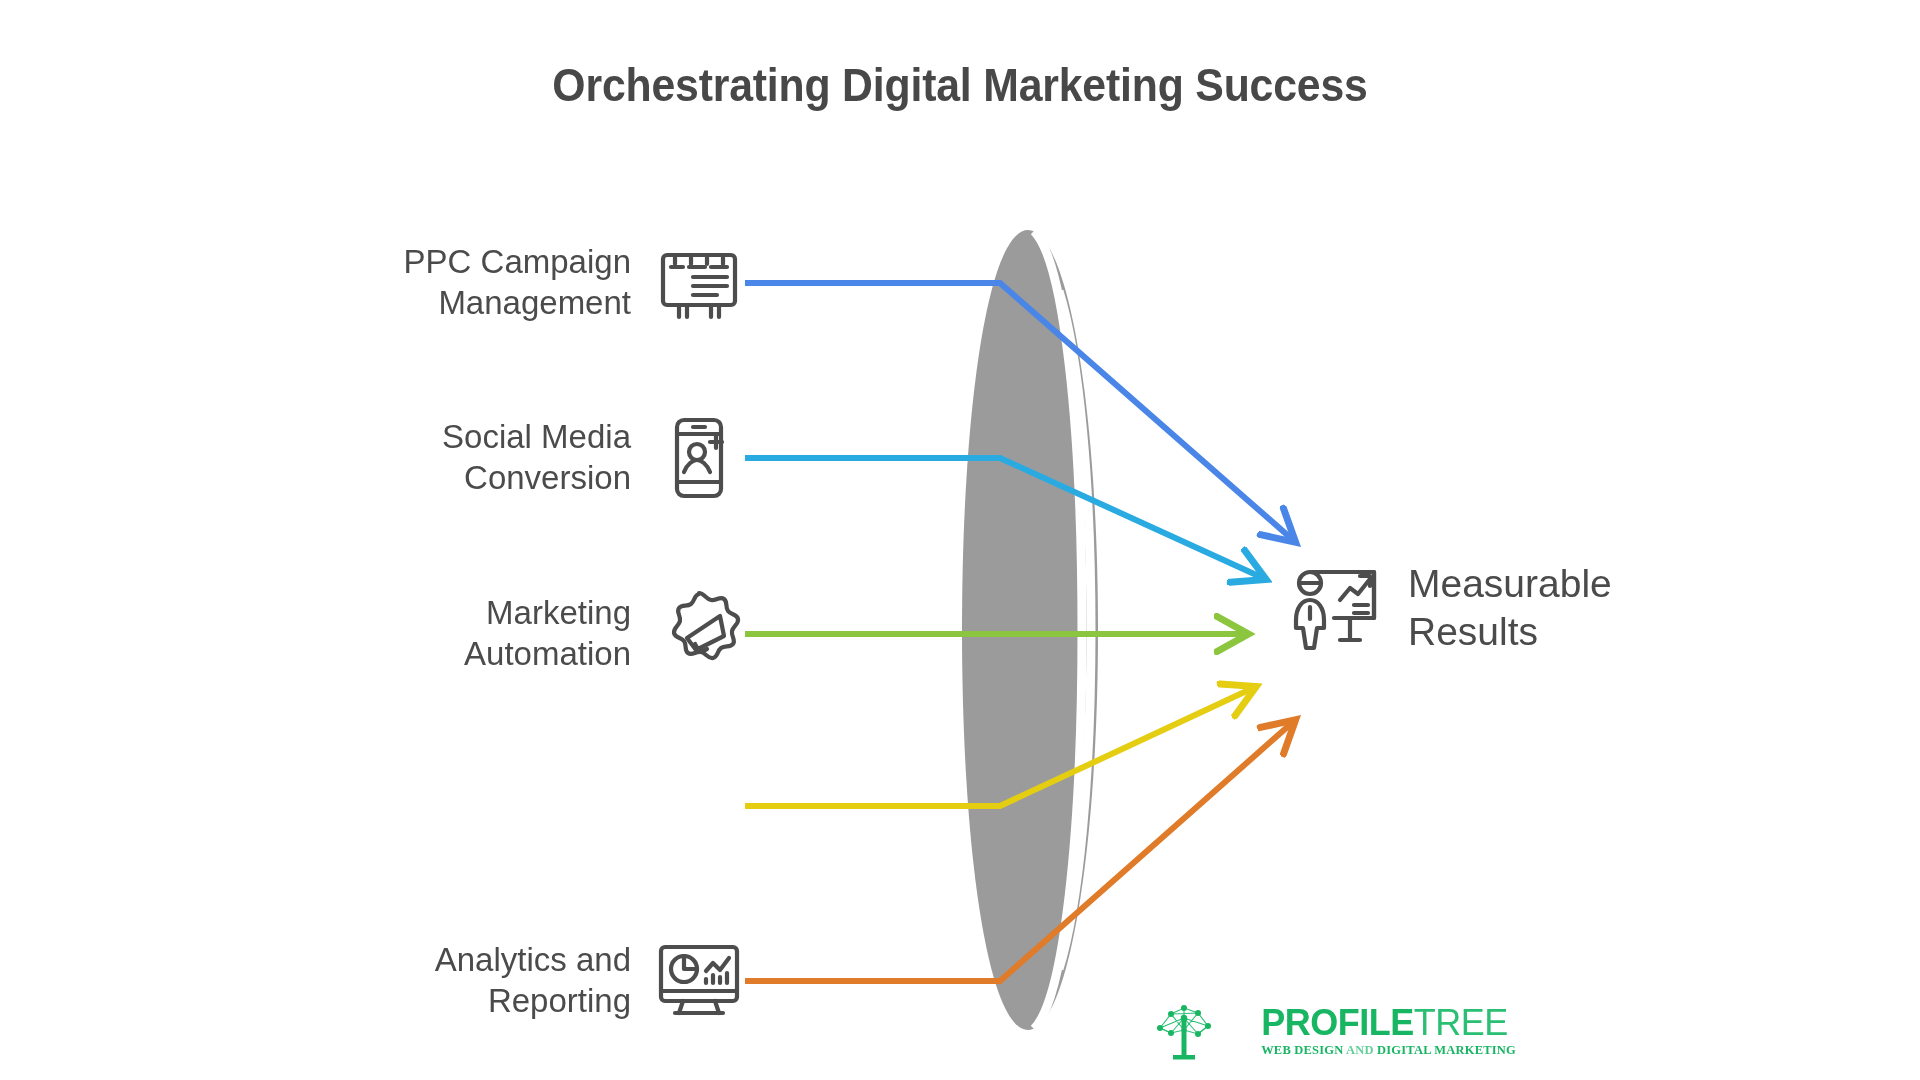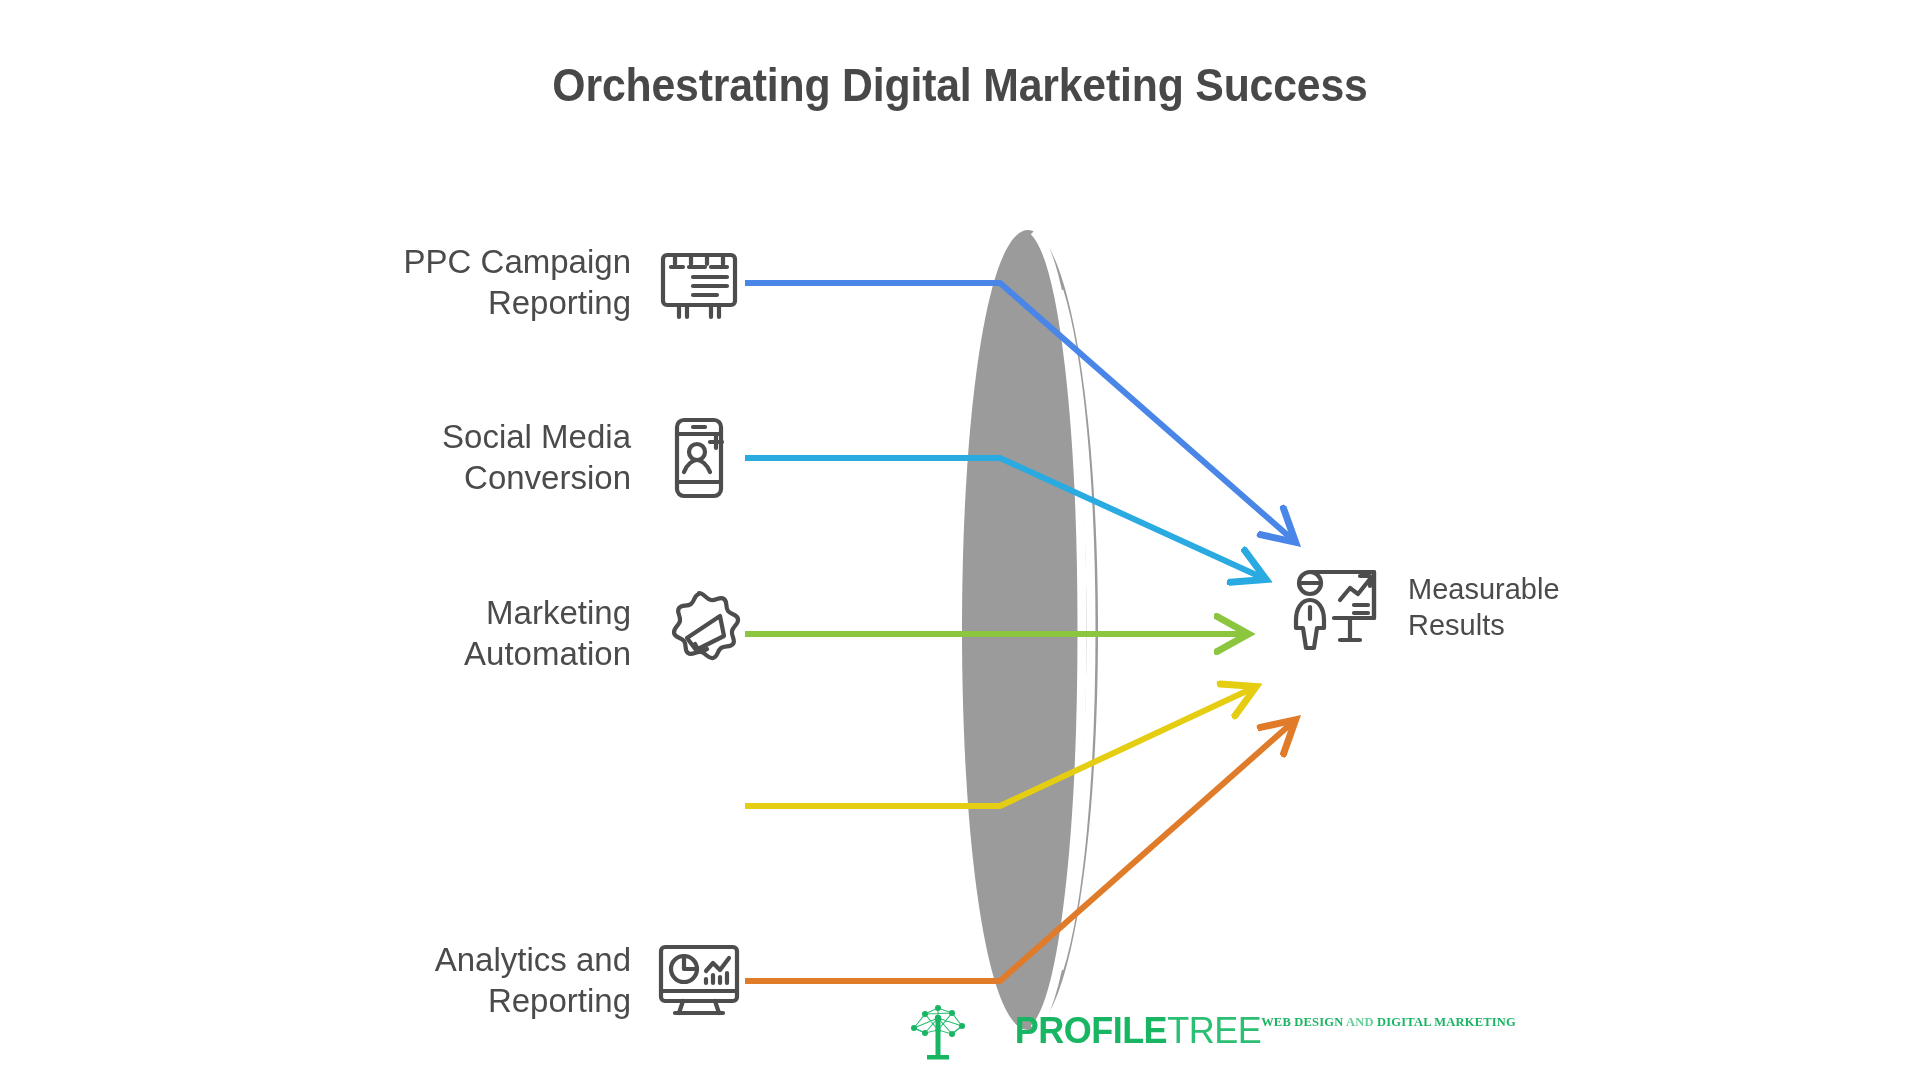--- a/index.html
+++ b/index.html
@@ -65,21 +65,21 @@
   
   #result-node {
     position: absolute;
     left: 1290px;
     top: 560px;
     display: flex;
     align-items: center;
   }
   #result-node .row-icon { width: 96px; height: 96px; flex: 0 0 96px; }
   .result-label {
-    font-size: 29px;
+    font-size: 39px;
     line-height: 1.23;
     color: #4b4b4b;
     text-align: left;
     white-space: pre-line;
     padding-left: 22px;
   }
 
   
   #connectors {
     position: absolute;
@@ -91,21 +91,21 @@
 
   
   #logo {
     position: absolute;
     right: 24px;
     bottom: 18px;
     display: flex;
     align-items: center;
   }
   #logo .logo-mark { width: 62px; height: 62px; margin-right: 6px; }
-  #logo .logo-text { display: flex; flex-direction: row; margin-left: 40px; }
+  #logo .logo-text { display: flex; flex-direction: column; margin-left: 40px; }
   #logo .logo-word {
     font-family: "Liberation Sans Narrow", "Liberation Sans", sans-serif;
     font-size: 36px;
     line-height: 36px;
     letter-spacing: -0.5px;
   }
   #logo .logo-word .w1 { font-weight: bold; color: #18b563; }
   #logo .logo-word .w2 { font-weight: 400; color: #2bbf74; }
   #logo .logo-tag {
     font-family: Liberation Serif, serif;
@@ -163,21 +163,21 @@
 
     <path d="M 745 634 L 1245 634" fill="none" stroke="#8cc63f" stroke-width="6" stroke-linecap="butt" stroke-linejoin="miter" marker-end="url(#ah3)"></path>
 
     <path d="M 745 806 L 1000 806 L 1253 688" fill="none" stroke="#e5cd12" stroke-width="6" stroke-linecap="butt" stroke-linejoin="miter" marker-end="url(#ah4)"></path>
 
     <path d="M 745 981 L 1000 981 L 1293 722" fill="none" stroke="#e07b2a" stroke-width="6" stroke-linecap="butt" stroke-linejoin="miter" marker-end="url(#ah5)"></path>
   </svg>
 
   <div class="row" style="left:240px; top:237px; width:505px;">
     <div class="row-label">PPC Campaign
-Reporting</div>
+Management</div>
     <div class="row-icon">
       <svg width="92" height="92" viewBox="0 0 92 92" fill="none" stroke="#4d4d4d" stroke-width="4.2" stroke-linecap="round" stroke-linejoin="round">
         <rect x="10" y="18" width="72" height="50" rx="4"></rect>
         <path d="M 22 18 v 9 M 38 18 v 9 M 54 18 v 9 M 70 18 v 9"></path>
         <path d="M 18 30 h 12 M 36 30 h 16 M 58 30 h 16"></path>
         <path d="M 40 40 h 34 M 40 49 h 34 M 40 58 h 24"></path>
         <path d="M 26 68 v 12 M 34 68 v 12 M 58 68 v 12 M 66 68 v 12"></path>
       </svg>
     </div>
   </div>

